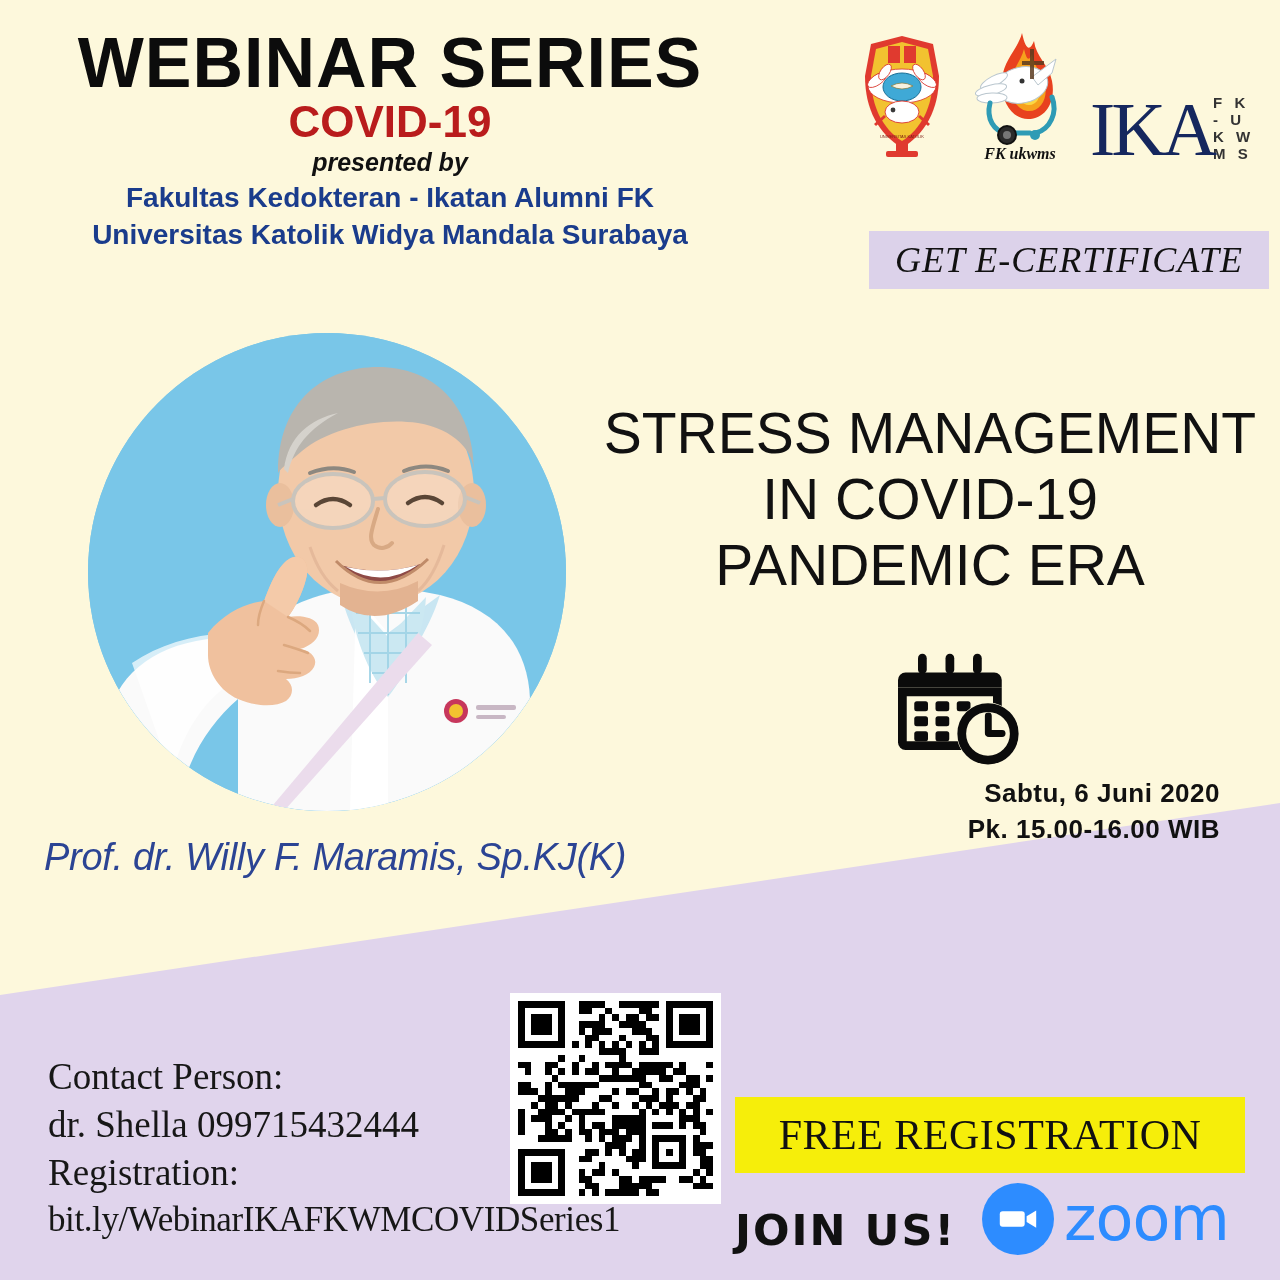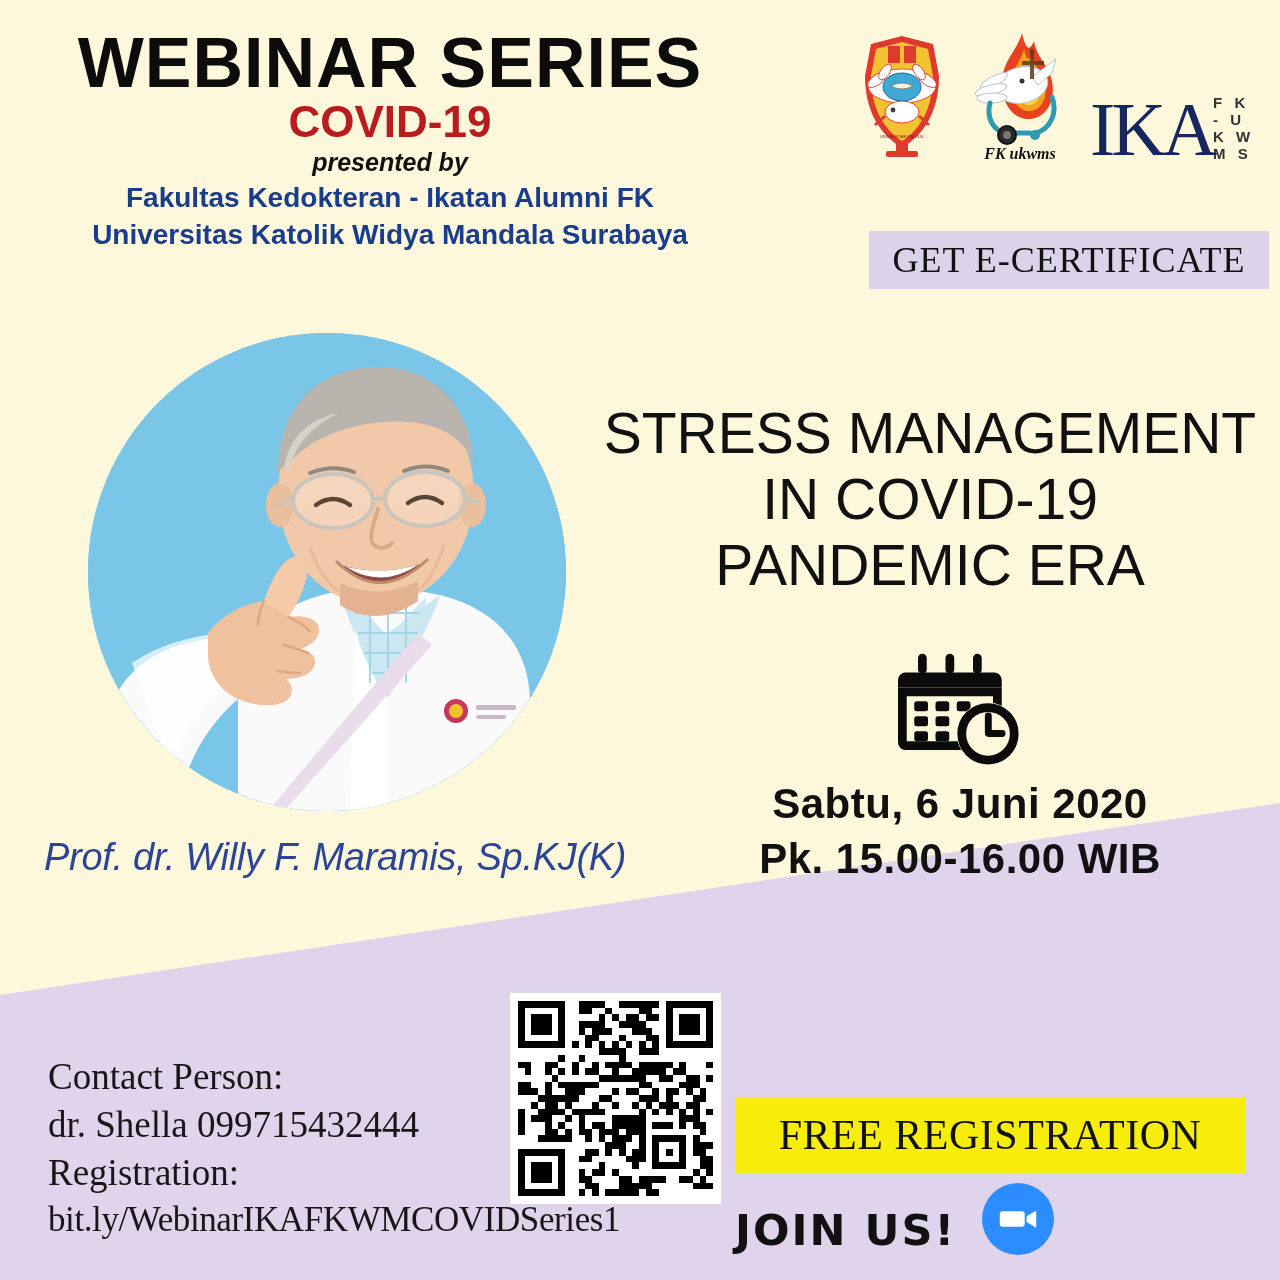--- a/index.html
+++ b/index.html
@@ -47,42 +47,42 @@
             letter-spacing:-4px;line-height:0.85;font-weight:normal;position:relative;}
   .ika-sub{font-size:15px;letter-spacing:4px;color:#333;font-weight:bold;margin-top:4px;}
 
   
   .ecert{
     position:absolute;left:869px;top:231px;width:400px;height:58px;
     background:#DCD2EA;display:flex;align-items:center;justify-content:center;
   }
   .ecert span{
     font-family:"Liberation Serif",serif;font-size:36px;color:#111;
-    letter-spacing:1px;white-space:nowrap;
+    letter-spacing:1px;white-space:nowrap;font-style:italic;
   }
 
   
   .portrait{
     position:absolute;left:88px;top:333px;width:478px;height:478px;
     border-radius:50%;overflow:hidden;background:#79C6E8;
   }
   .portrait svg{display:block;width:100%;height:100%;}
 
   
   .talk-title{
     position:absolute;left:600px;top:400px;width:660px;text-align:center;
     font-size:57px;line-height:1.16;color:#111;letter-spacing:0px;font-weight:400;
   }
 
   
   .calwrap{position:absolute;left:700px;top:645px;width:520px;text-align:center;}
   .cal-icon{display:inline-block;width:125px;height:125px;}
   .date-line{
-    font-weight:bold;font-size:42px;color:#111;line-height:1.22;letter-spacing:0.5px;
-    margin-top:4px;white-space:nowrap;
+    font-weight:bold;font-size:26px;color:#111;line-height:1.22;letter-spacing:0.5px;
+    margin-top:4px;white-space:nowrap;text-align:right;
   }
 
   
   .speaker{
     position:absolute;left:44px;top:836px;width:640px;
     font-weight:normal;font-style:italic;font-size:38px;color:#2B4494;
     white-space:nowrap;letter-spacing:-0.3px;
   }
 
   
@@ -1177,16 +1177,17 @@
 
   <div class="joinrow">
     <div class="joinus">JOIN US!</div>
     <div class="zoom-logo">
       <div class="zoom-circle">
         <svg viewBox="0 0 48 48" width="46" height="46">
           <path d="M8 16 h20 a3 3 0 0 1 3 3 v10 a3 3 0 0 1 -3 3 h-20 a3 3 0 0 1 -3 -3 v-10 a3 3 0 0 1 3 -3 z" fill="#FFFFFF"></path>
           <path d="M33 21 L43 15 v18 l-10 -6 z" fill="#FFFFFF"></path>
         </svg>
       </div>
+      <div class="zoom-word">zoom</div>
     </div>
   </div>
 
 </div>
 
 </body></html>

